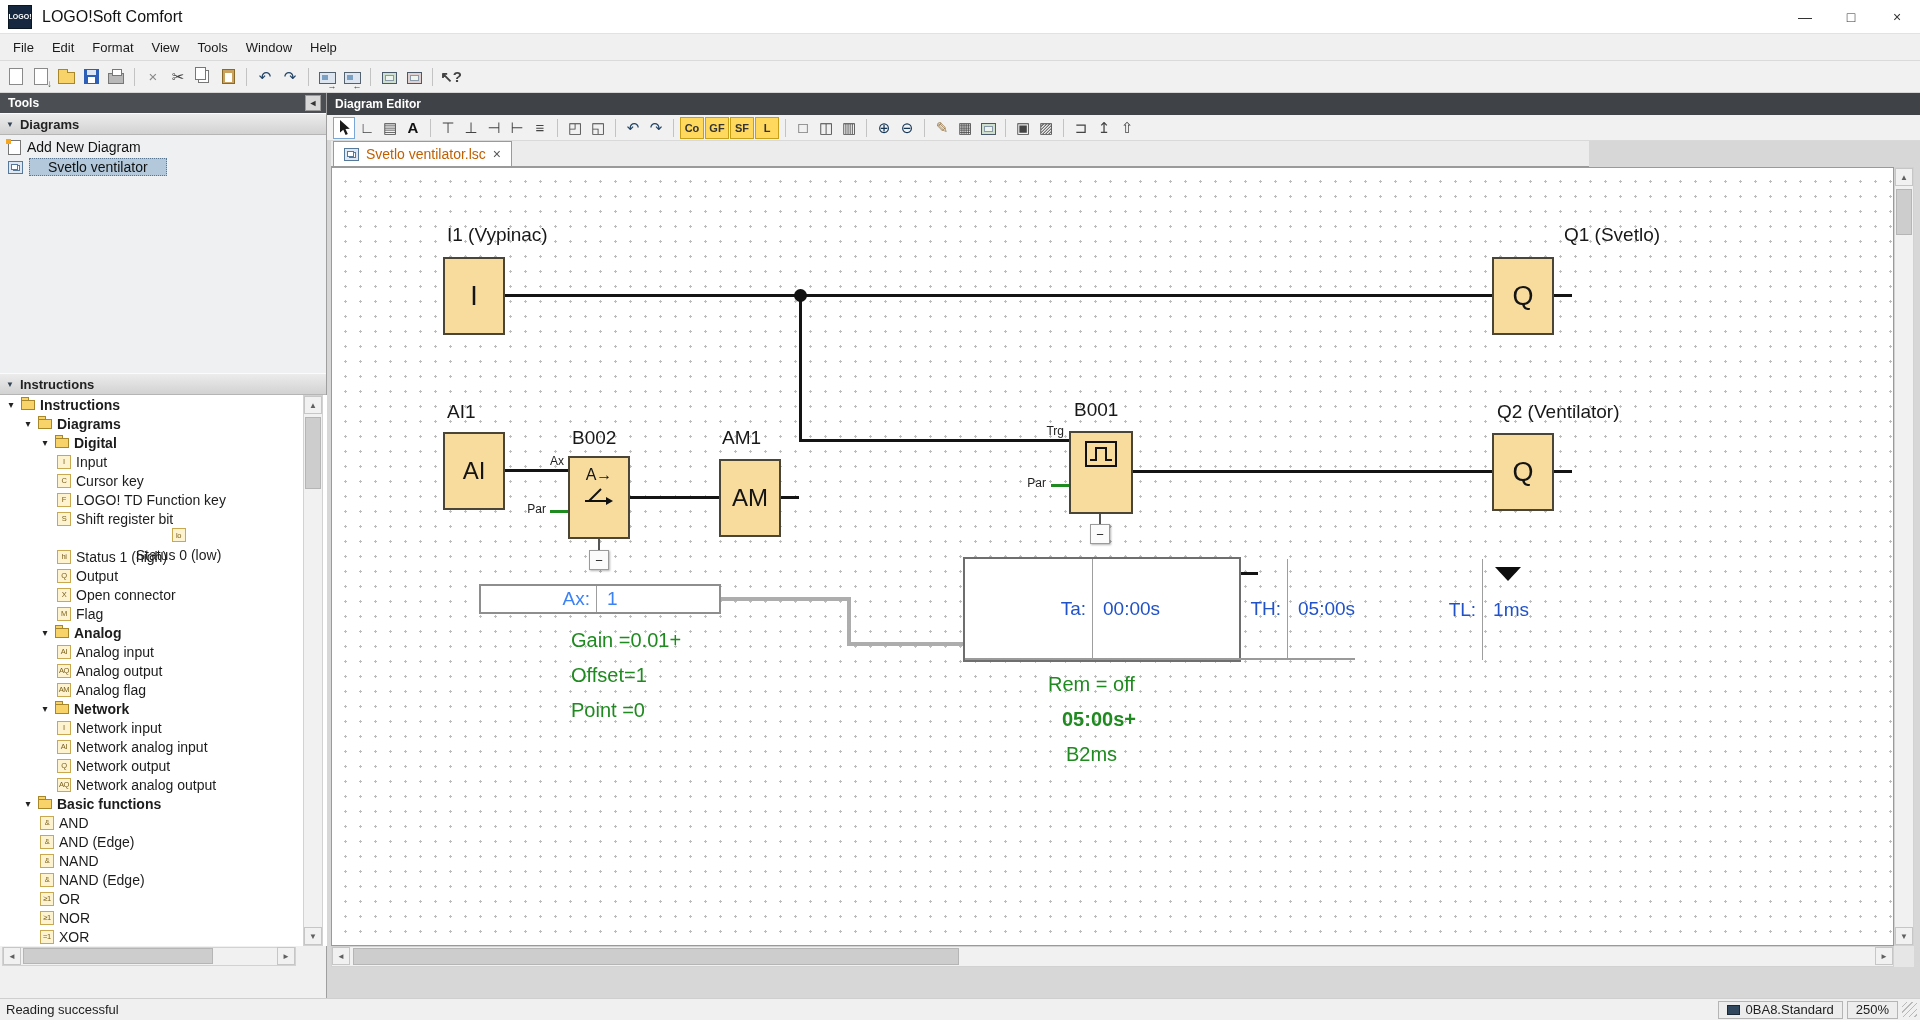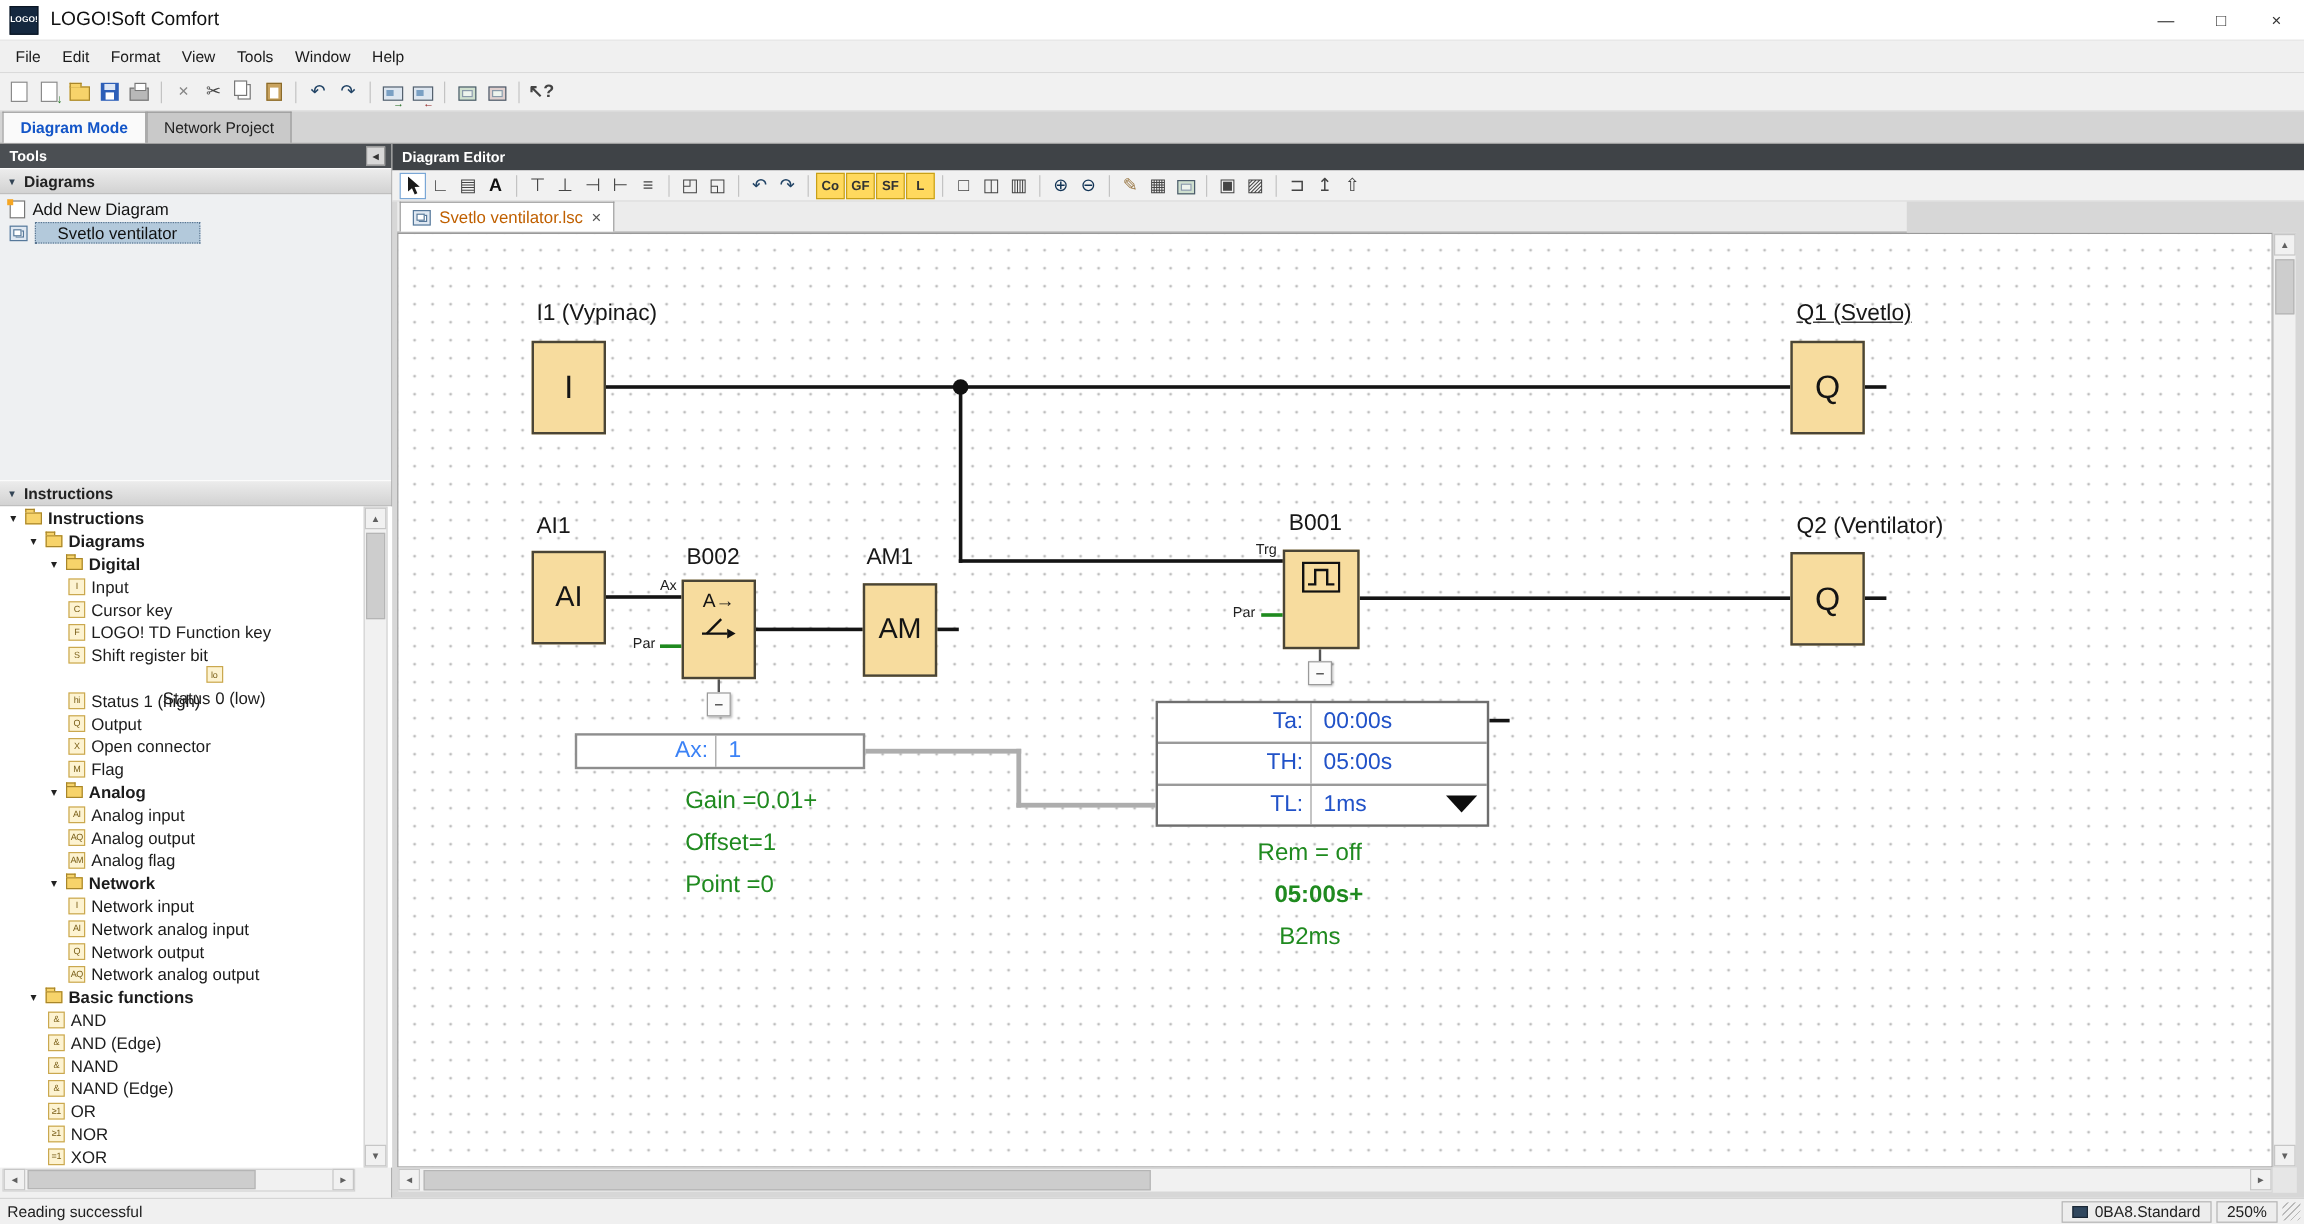--- a/index.html
+++ b/index.html
@@ -116,21 +116,21 @@
   .blk-sub { font-size:16px; line-height:16px; }
   .b001 { flex-direction:column; justify-content:flex-start; align-items:center; padding-top:8px; }
   .pin { position:absolute; font-size:12px; color:#222; z-index:2; text-align:right; }
   .toggle { position:absolute; width:20px; height:20px; background:#fbfbfb; border:1px solid #9a9a9a; box-shadow:1px 1px 2px rgba(0,0,0,.3); display:flex; align-items:center; justify-content:center; font-size:13px; color:#222; z-index:3; }
   .anno { position:absolute; font-size:20px; color:#1f8a1f; z-index:2; white-space:nowrap; }
 
   .pbox { position:absolute; left:147px; top:416px; width:242px; height:30px; border:2px solid #8e8e8e; background:#fff; display:flex; z-index:3; font-size:19px; color:#3b82f6; }
   .pbox .pxl { width:116px; display:flex; align-items:center; justify-content:flex-end; padding-right:6px; border-right:1px solid #9e9e9e; }
   .pbox .pxv { flex:1; display:flex; align-items:center; padding-left:10px; }
 
-  .ptable { position:absolute; left:631px; top:389px; width:278px; height:105px; border:2px solid #6e6e6e; background:#fff; z-index:3; display:flex; flex-direction:column; font-size:19px; color:#2152c8; }
+  .ptable { position:absolute; left:631px; top:389px; width:278px; height:105px; border:2px solid #6e6e6e; background:#fff; z-index:3; display:flex; flex-direction:row; font-size:19px; color:#2152c8; }
   .prow { display:flex; flex:1; border-bottom:2px solid #9a9a9a; position:relative; align-items:stretch; }
   .prow:last-child { border-bottom:none; }
   .prow .pl { width:128px; display:flex; align-items:center; justify-content:flex-end; padding-right:6px; border-right:1px solid #9e9e9e; }
   .prow .pv { display:flex; align-items:center; padding-left:10px; }
   .dd { position:absolute; right:8px; top:8px; width:0; height:0; border-left:13px solid transparent; border-right:13px solid transparent; border-top:14px solid #0d0d0d; }
 
   
   .statusbar { height:22px; background:#f0f0f0; border-top:1px solid #cfcfcf; display:flex; align-items:center; font-size:13px; color:#222; }
   .sb-msg { margin-left:6px; }
   .sb-right { margin-left:auto; display:flex; align-items:center; gap:4px; margin-right:3px; }
@@ -215,24 +215,20 @@
       </div>
       <div class="tb-btn">
         <span class="ic ic-chip c2"></span>
       </div>
       <div class="tb-sep"></div>
       <div class="tb-btn">
         <span class="g" style="font-weight:bold">↖?</span>
       </div>
     </div>
 
-  <div class="modetabs">
-    <div class="modetab active">Diagram Mode</div>
-    <div class="modetab">Network Project</div>
-  </div>
 
   <div class="main">
 
     <div class="left-panel">
       <div class="panel-header">
         <span>Tools</span>
         <span class="collapse-btn">◄</span>
       </div>
 
       <div class="section-header sh-diagrams">
@@ -526,21 +522,21 @@
         <div class="junction"></div>
 
         <div class="blk" style="left:111px;top:89px;width:62px;height:78px;">
           <span>I</span>
         </div>
         <div class="blk-label" style="left:115px;top:56px;">I1 (Vypinac)</div>
 
         <div class="blk" style="left:1160px;top:89px;width:62px;height:78px;">
           <span>Q</span>
         </div>
-        <div class="blk-label" style="left:1165px;top:56px;text-decoration:underline;">Q1 (Svetlo)</div>
+        <div class="blk-label" style="left:1232px;top:56px;">Q1 (Svetlo)</div>
 
         <div class="blk" style="left:111px;top:264px;width:62px;height:78px;font-size:24px;">
           <span>AI</span>
         </div>
         <div class="blk-label" style="left:115px;top:233px;">AI1</div>
 
         <div class="blk b002" style="left:236px;top:288px;width:62px;height:83px;">
           <span class="blk-sub">A→</span>
           <svg width="32" height="20">
             <line x1="2" y1="15" x2="23" y2="15" stroke="#111" stroke-width="2"></line>

